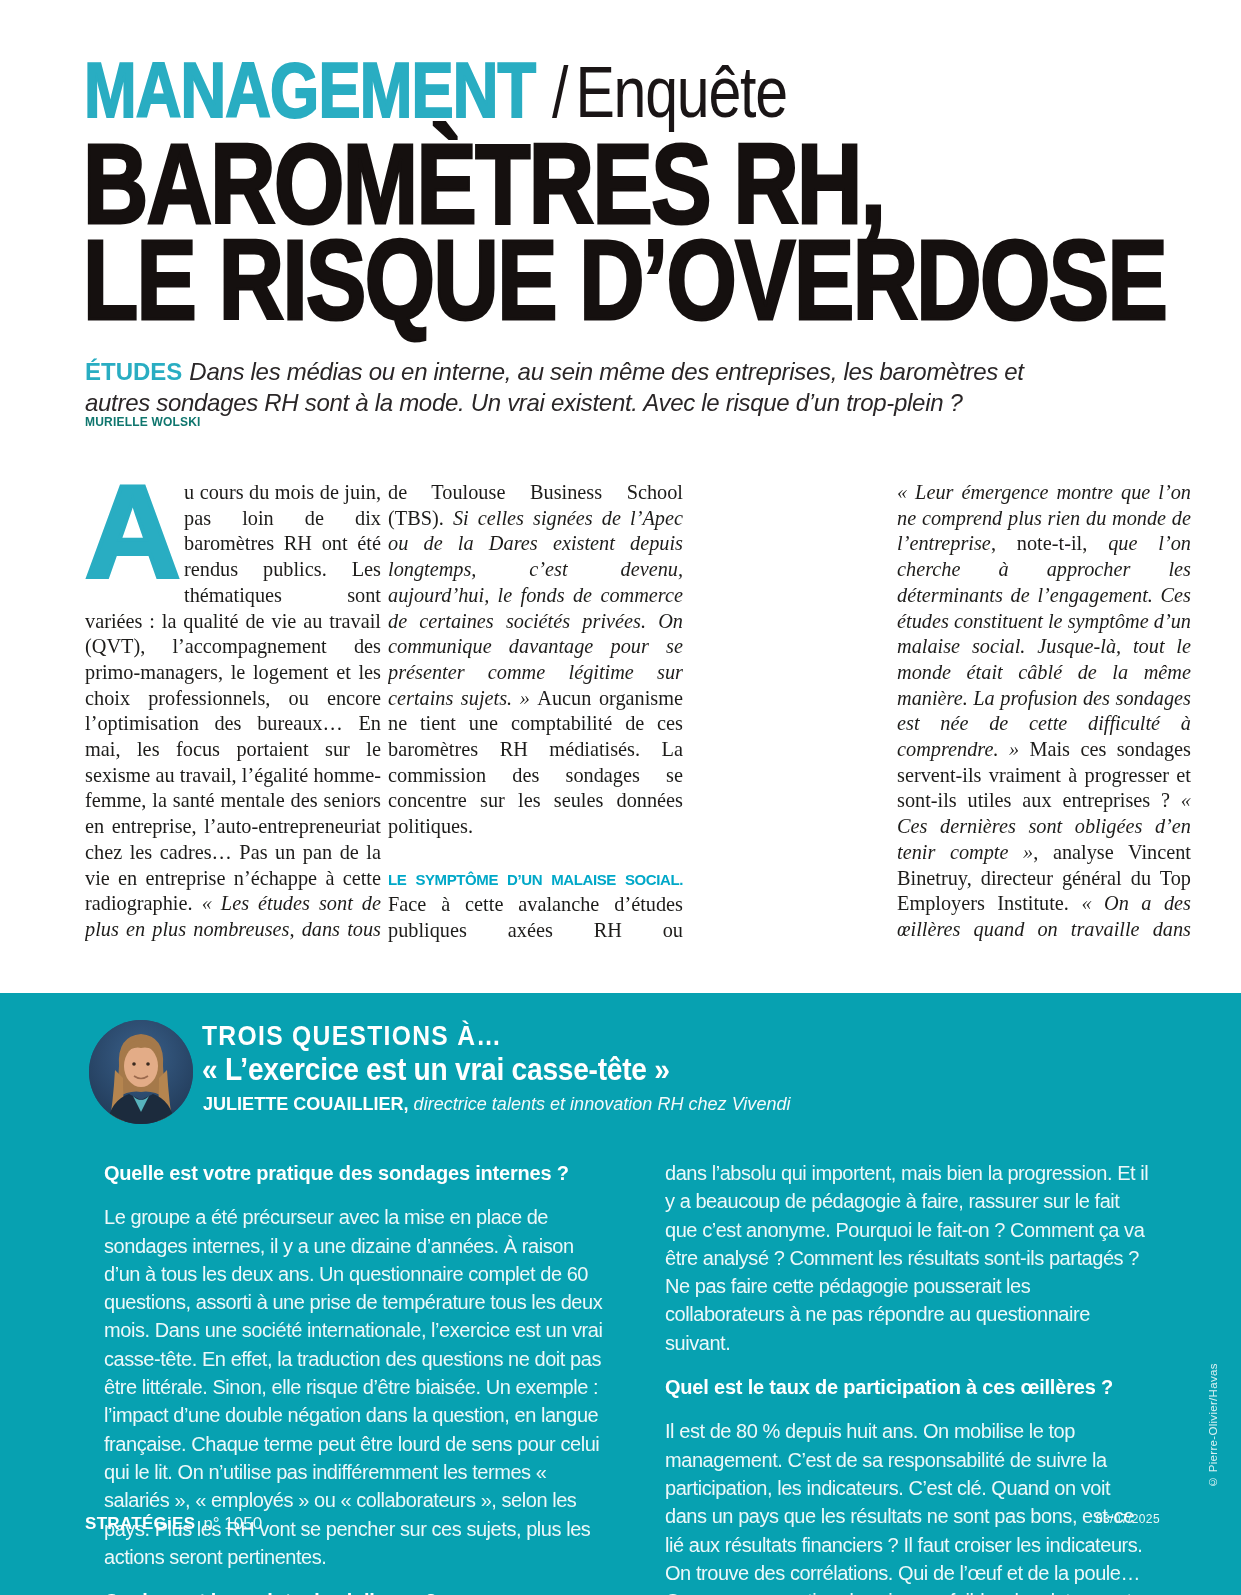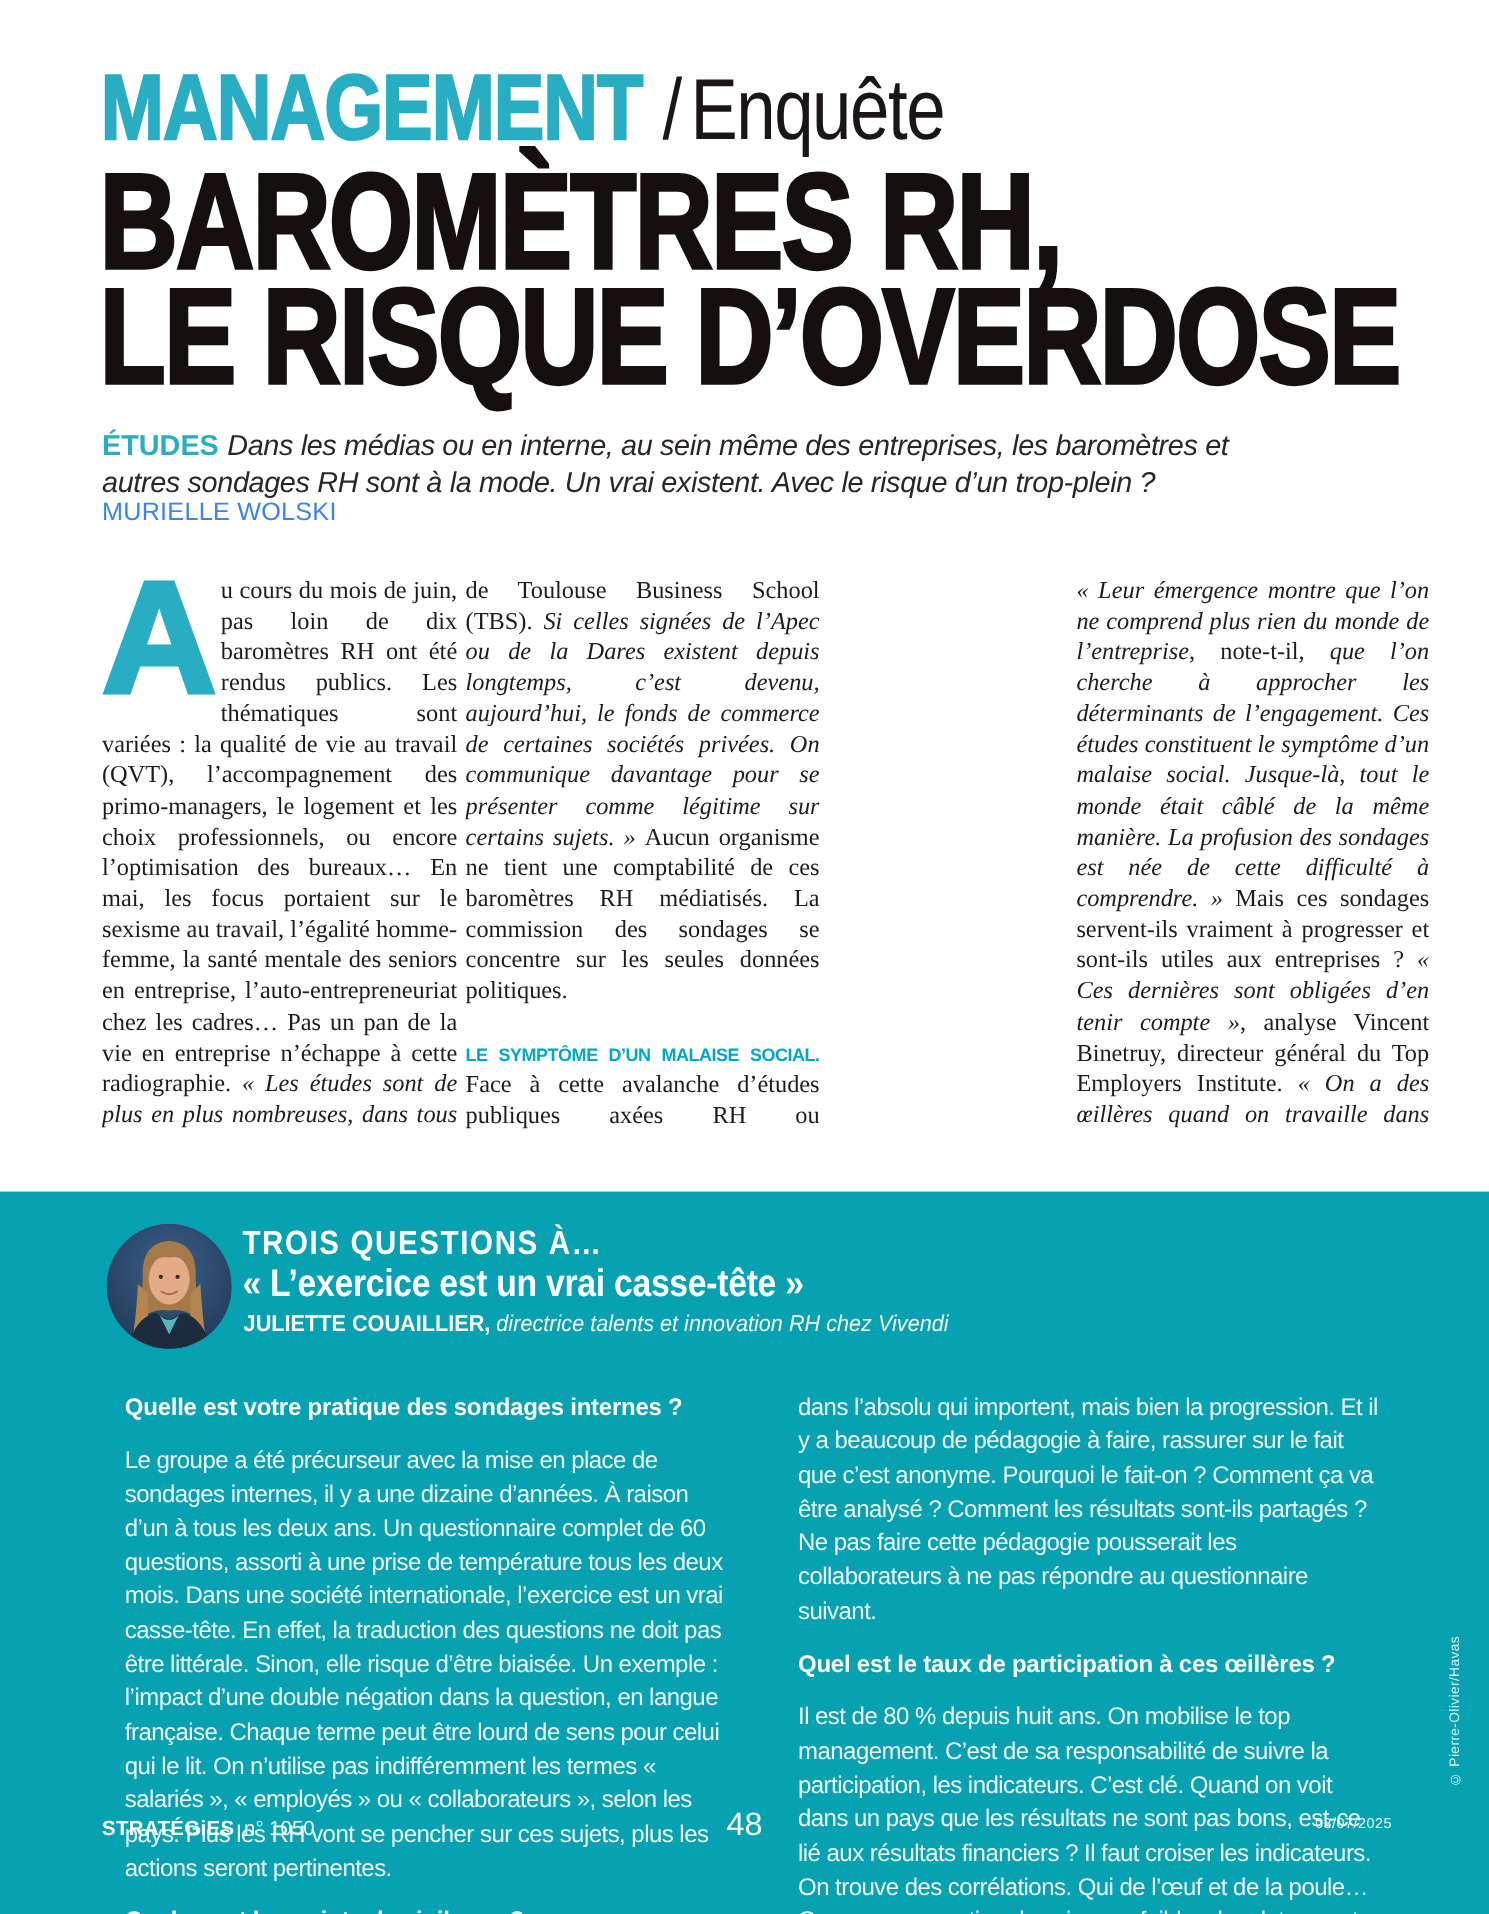--- a/index.html
+++ b/index.html
@@ -34,21 +34,21 @@
   .standfirst{
     position:absolute;left:85px;top:356px;width:990px;margin:0;
     font-size:24px;line-height:1.30;color:#2a2627;font-style:italic;letter-spacing:-0.3px;
   }
   .standfirst-label{
     font-style:normal;color:var(--teal);font-weight:bold;letter-spacing:0;
     padding-right:7px;
   }
   .author{
     position:absolute;left:85px;top:415px;margin:0;
-    font-size:21px;font-weight:normal;color:#3b82f6;letter-spacing:0.2px;
+    font-size:12px;font-weight:bold;color:#0f766e;letter-spacing:0.2px;
   }
   
   .col{
     position:absolute;top:480px;height:466px;overflow:hidden;
     font-family:"Liberation Serif",serif;font-size:20.3px;line-height:25.7px;
     color:var(--body-ink);text-align:justify;
   }
   .col p{margin:0;}
   .col1{left:85px;width:296px;}
   .col2{left:388px;width:295px;}
@@ -186,19 +186,18 @@
 
     <div class="qa-col qa-right">
       <p class="a">dans l’absolu qui importent, mais bien la progression. Et il y a beaucoup de pédagogie à faire, rassurer sur le fait que c’est anonyme. Pourquoi le fait-on ? Comment ça va être analysé ? Comment les résultats sont-ils partagés ? Ne pas faire cette pédagogie pousserait les collaborateurs à ne pas répondre au questionnaire suivant.</p>
       <p class="q">Quel est le taux de participation à ces œillères ?</p>
       <p class="a">Il est de 80 % depuis huit ans. On mobilise le top management. C’est de sa responsabilité de suivre la participation, les indicateurs. C’est clé. Quand on voit dans un pays que les résultats ne sont pas bons, est-ce lié aux résultats financiers ? Il faut croiser les indicateurs. On trouve des corrélations. Qui de l’œuf et de la poule… On a une perception des signaux faibles, les datas vont les challenger. L’intelligence artificielle va pouvoir utiliser le verbatim. Mais il ne faut pas rester dans une bulle, uniquement sur des données internes. Il faut aussi mener un benchmark sur des sociétés équivalentes.</p>
     </div>
 
     <div class="footer-left">
       <span class="brand">STRATÉGiES</span><span class="issue">n° 1050</span>
     </div>
-    <div class="footer-page">48</div>
     <div class="footer-date">03/07/2025</div>
 
     <div class="credit">© Pierre-Olivier/Havas</div>
   </div>
 
 </div>
 
 </body></html>

